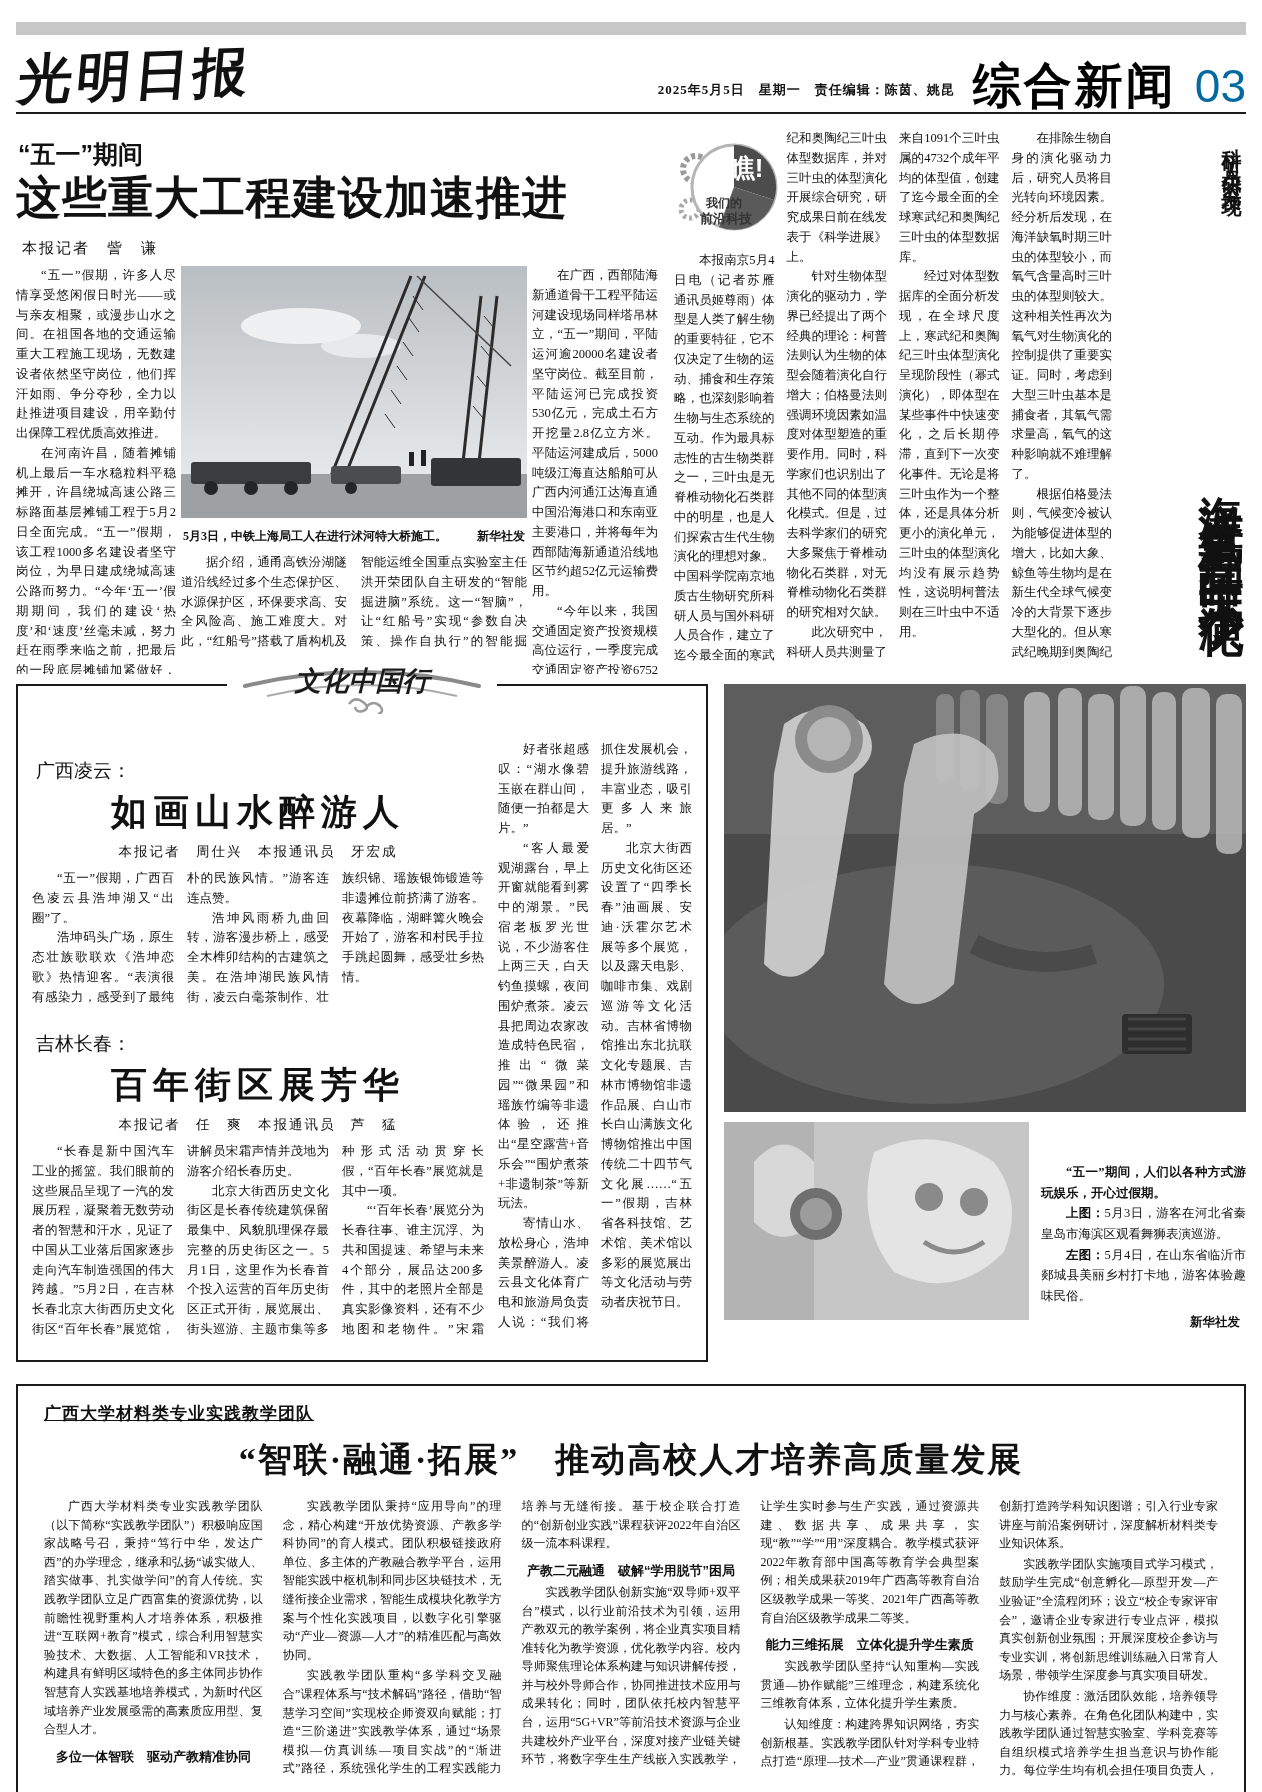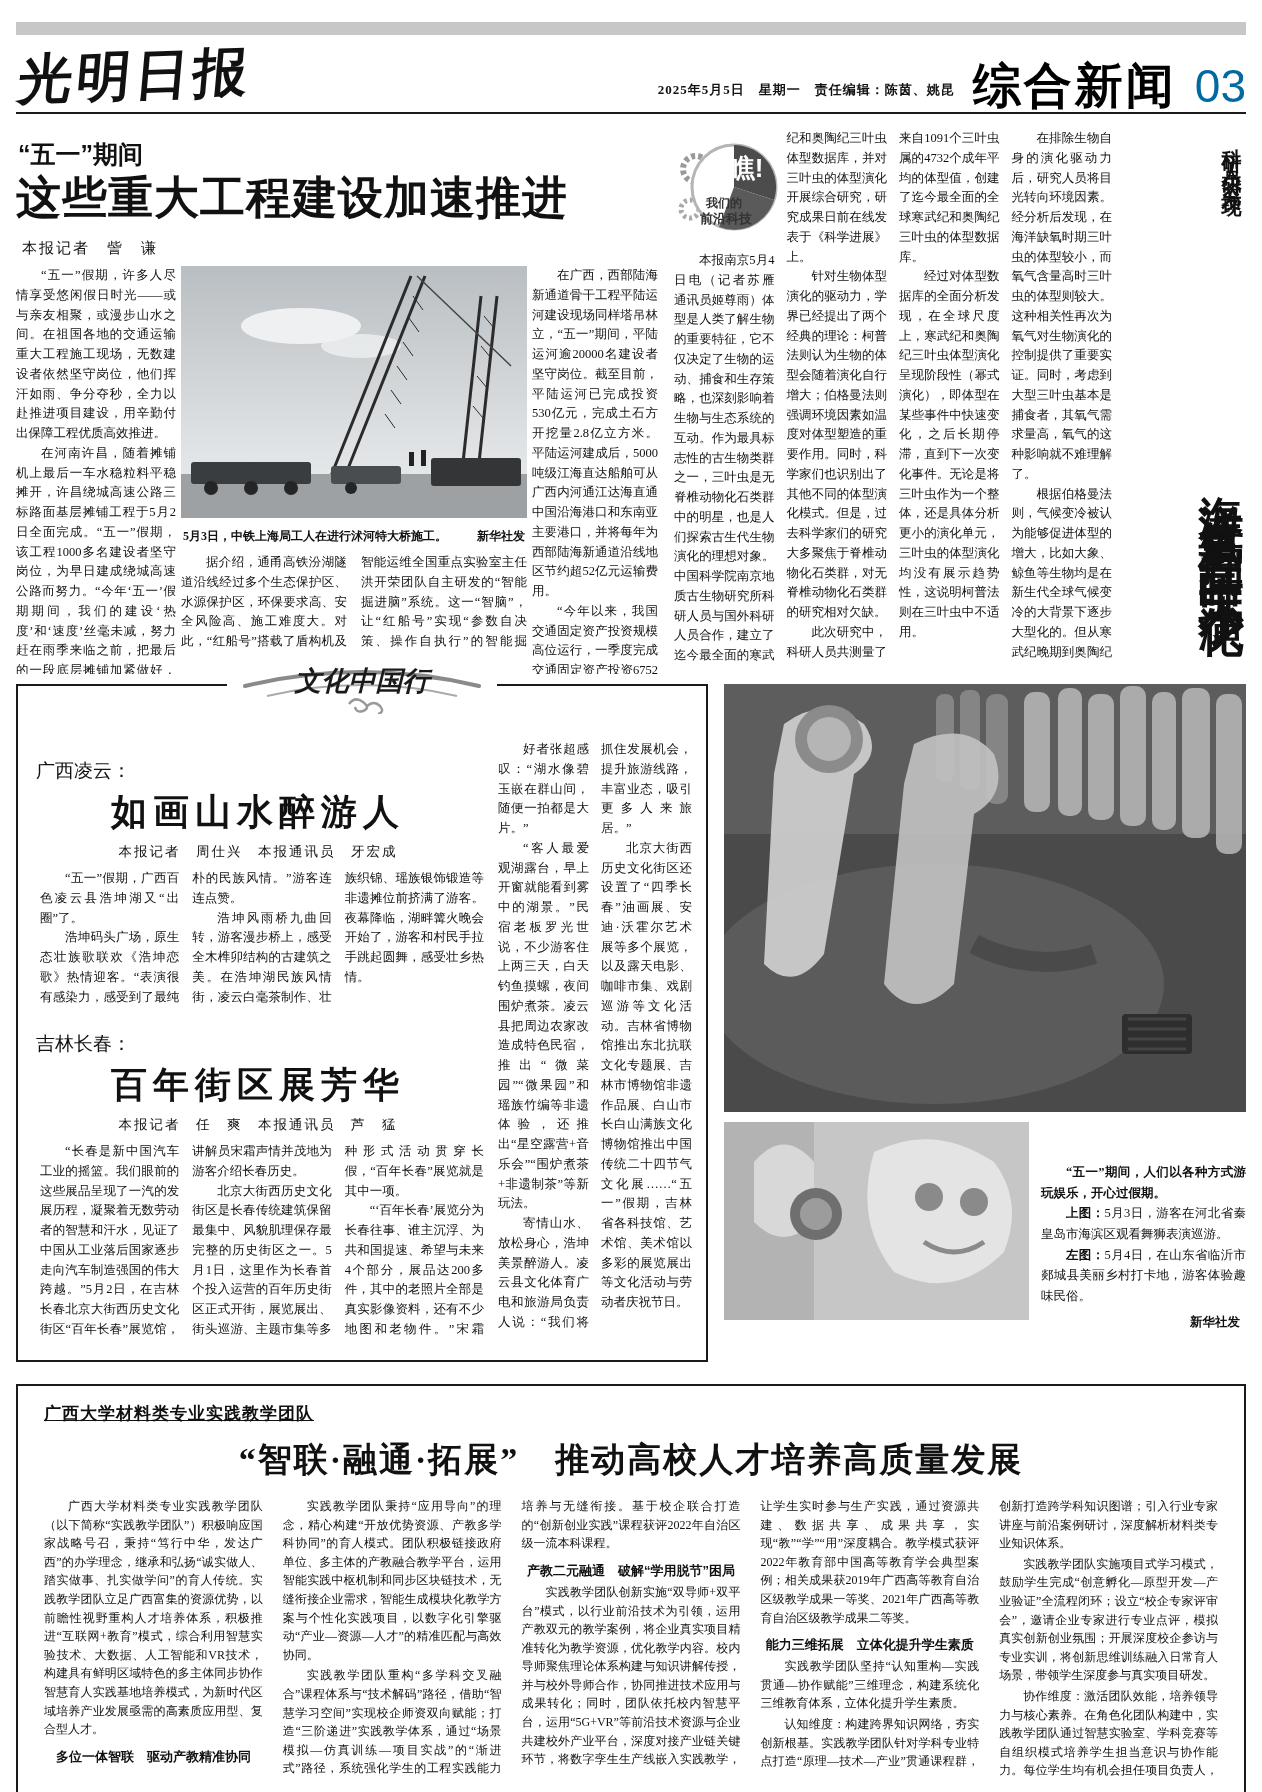--- a/index.html
+++ b/index.html
@@ -53,21 +53,21 @@
   .row-mid { display:flex; gap:16px; margin-top:10px; height:678px; }
 
   .culture-box { position:relative; width:706px; border:2px solid #1a1a1a; padding:34px 14px 10px 14px; }
   .culture-badge { position:absolute; top:-30px; left:50%; transform:translateX(-50%); background:#fff; padding:0 10px; }
   .cb-inner { display:flex; gap:14px; height:100%;align-items:flex-end; }
   .cb-left { width:452px; }
   .cb-right { flex:1; height:610px; overflow:hidden; column-count:2; column-gap:12px; }
   .art-kicker { font-size:19px; margin:2px 0 4px 4px; font-family:"Liberation Sans",sans-serif; }
   .art-headline { font-size:36px; font-weight:bold; text-align:center; letter-spacing:6px; margin:2px 0 6px 0; }
   .art-byline { text-align:center; font-size:13.5px; letter-spacing:2px; margin-bottom:8px; }
-  .art-body { column-count:3; column-gap:13px; overflow:hidden;margin-left:8px; }
+  .art-body { column-count:3; column-gap:13px; overflow:hidden; }
   .art-body-1 { height:152px; }
   .art-body-2 { height:208px; }
 
   .photo-block { flex:1; display:flex; flex-direction:column; gap:10px; }
   .photo-small-row { display:flex; gap:12px; }
   .photo-captions { flex:1; font-size:12.5px; line-height:1.65; text-align:justify; padding-top:40px; }
   .photo-captions p { text-indent:2em; }
   .credit-line { text-align:right; font-weight:bold; padding-right:6px; margin-top:6px; }
 
   

